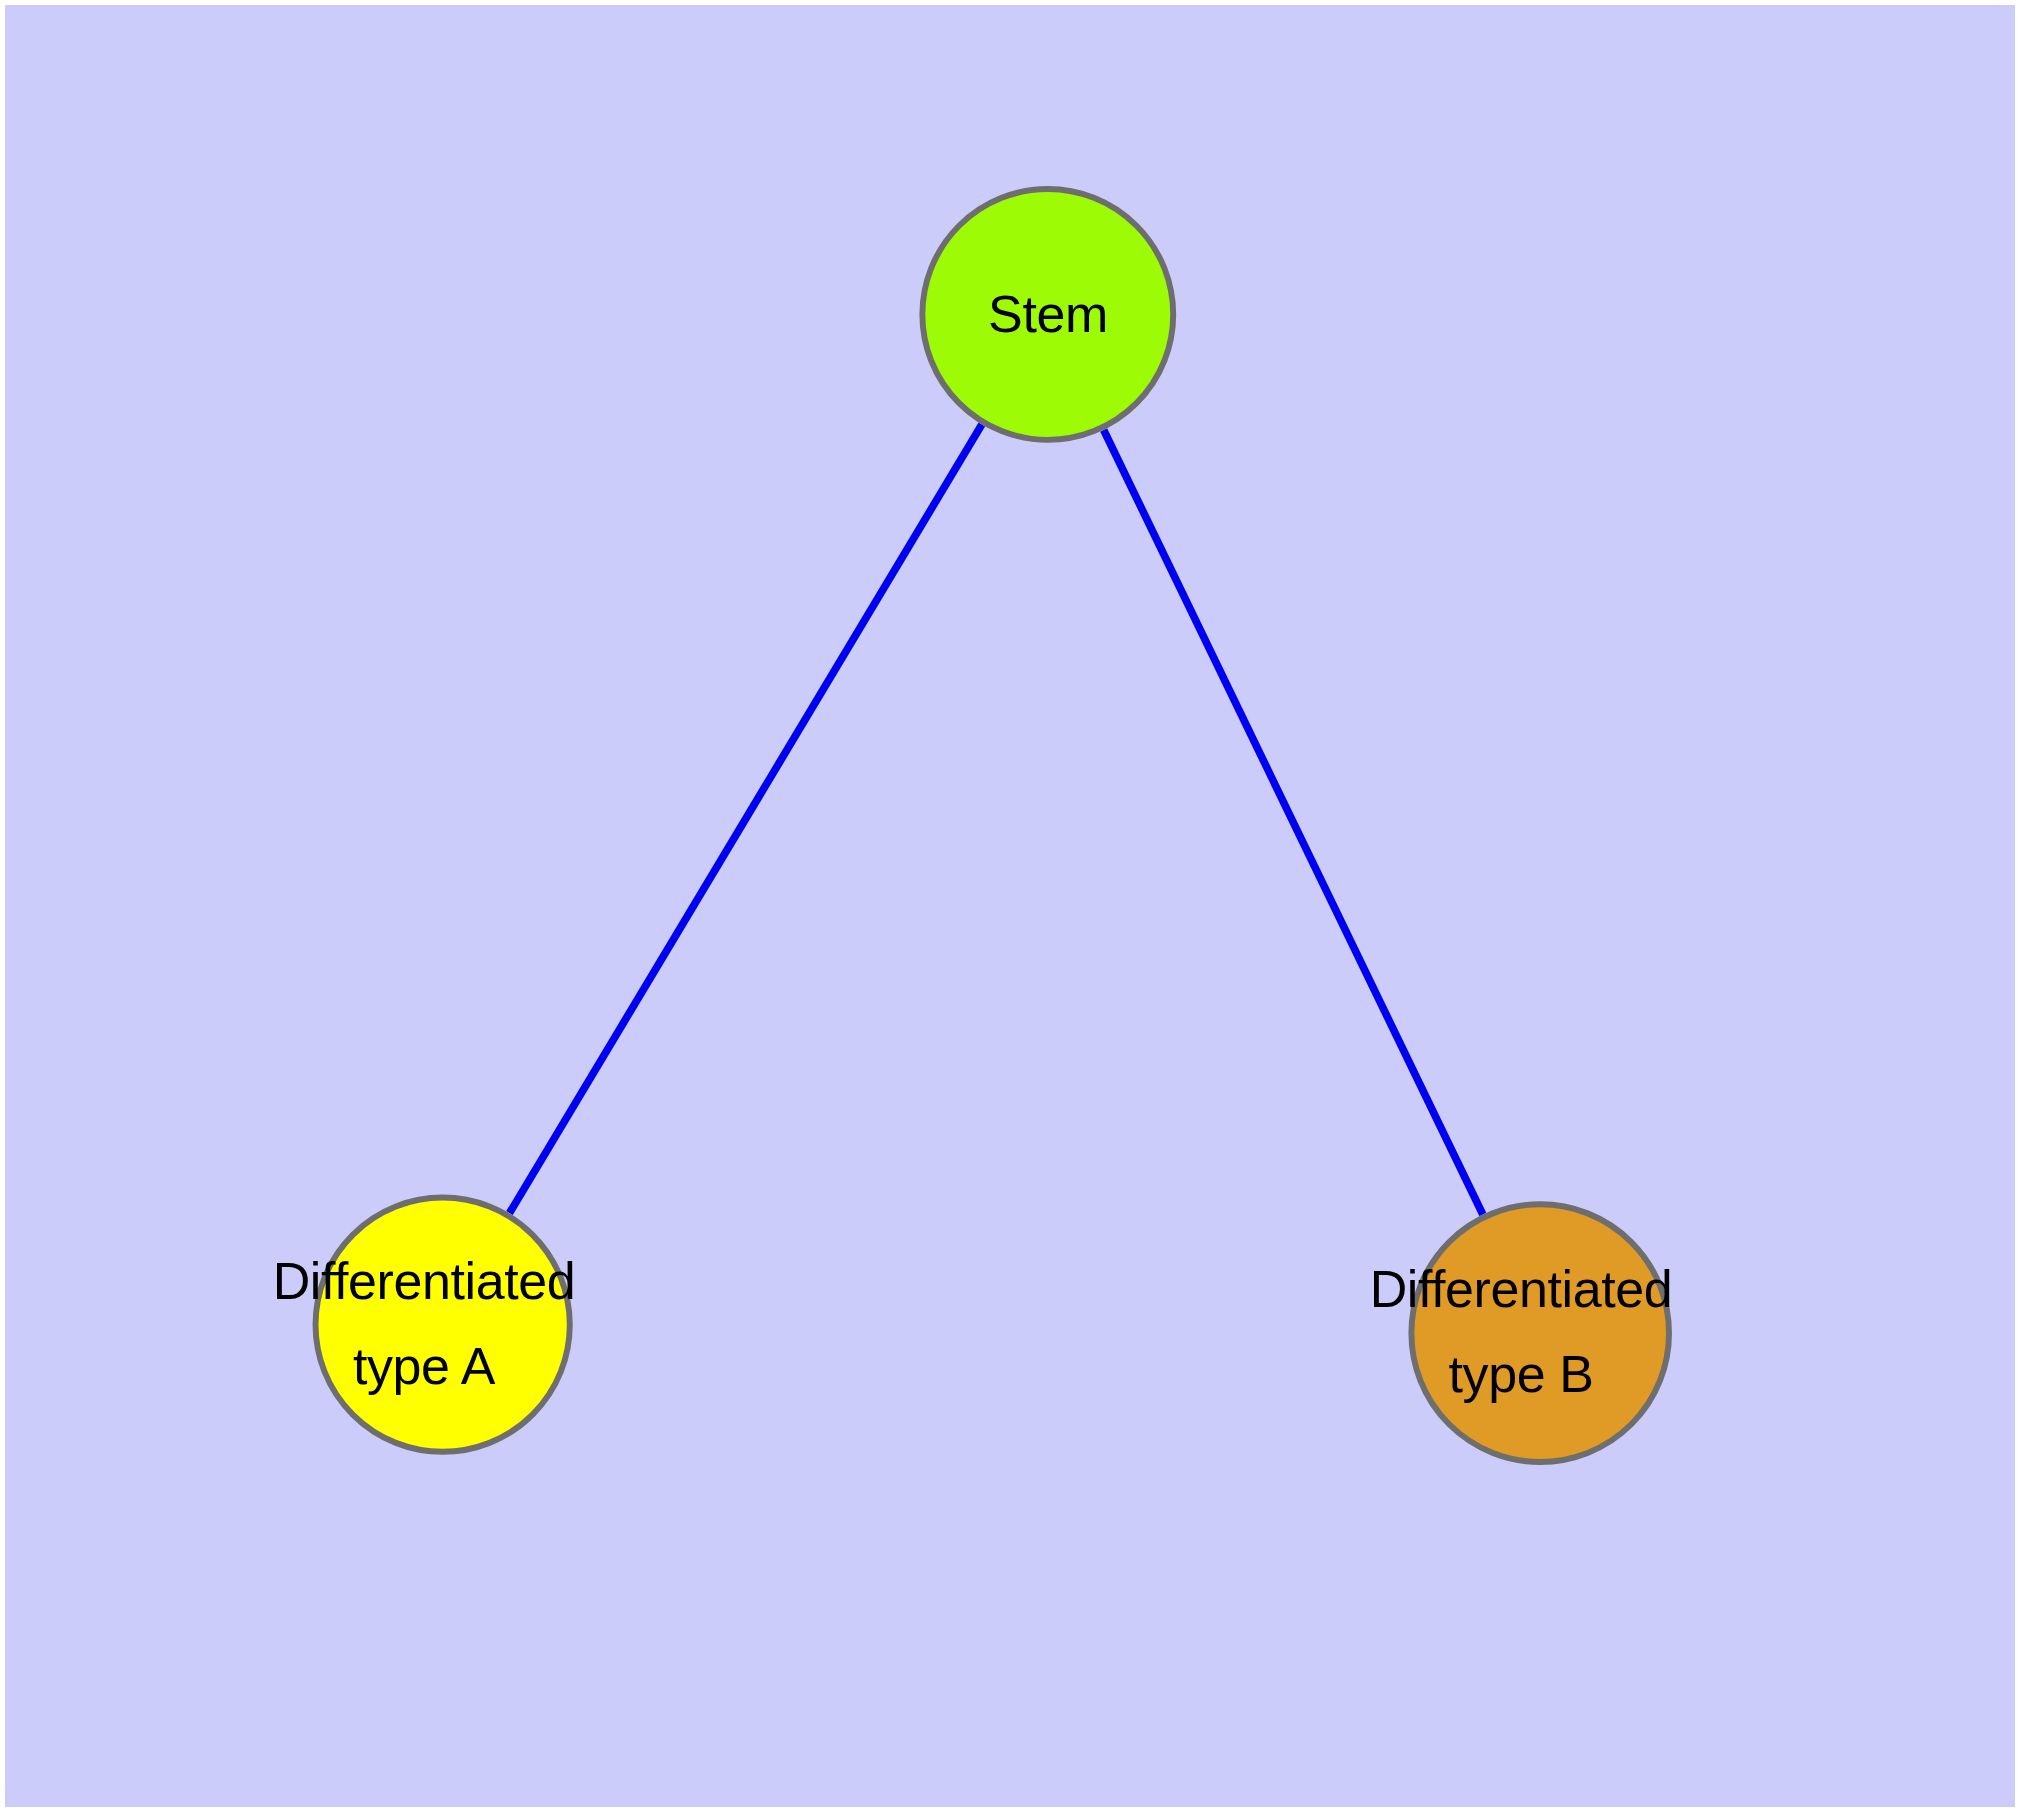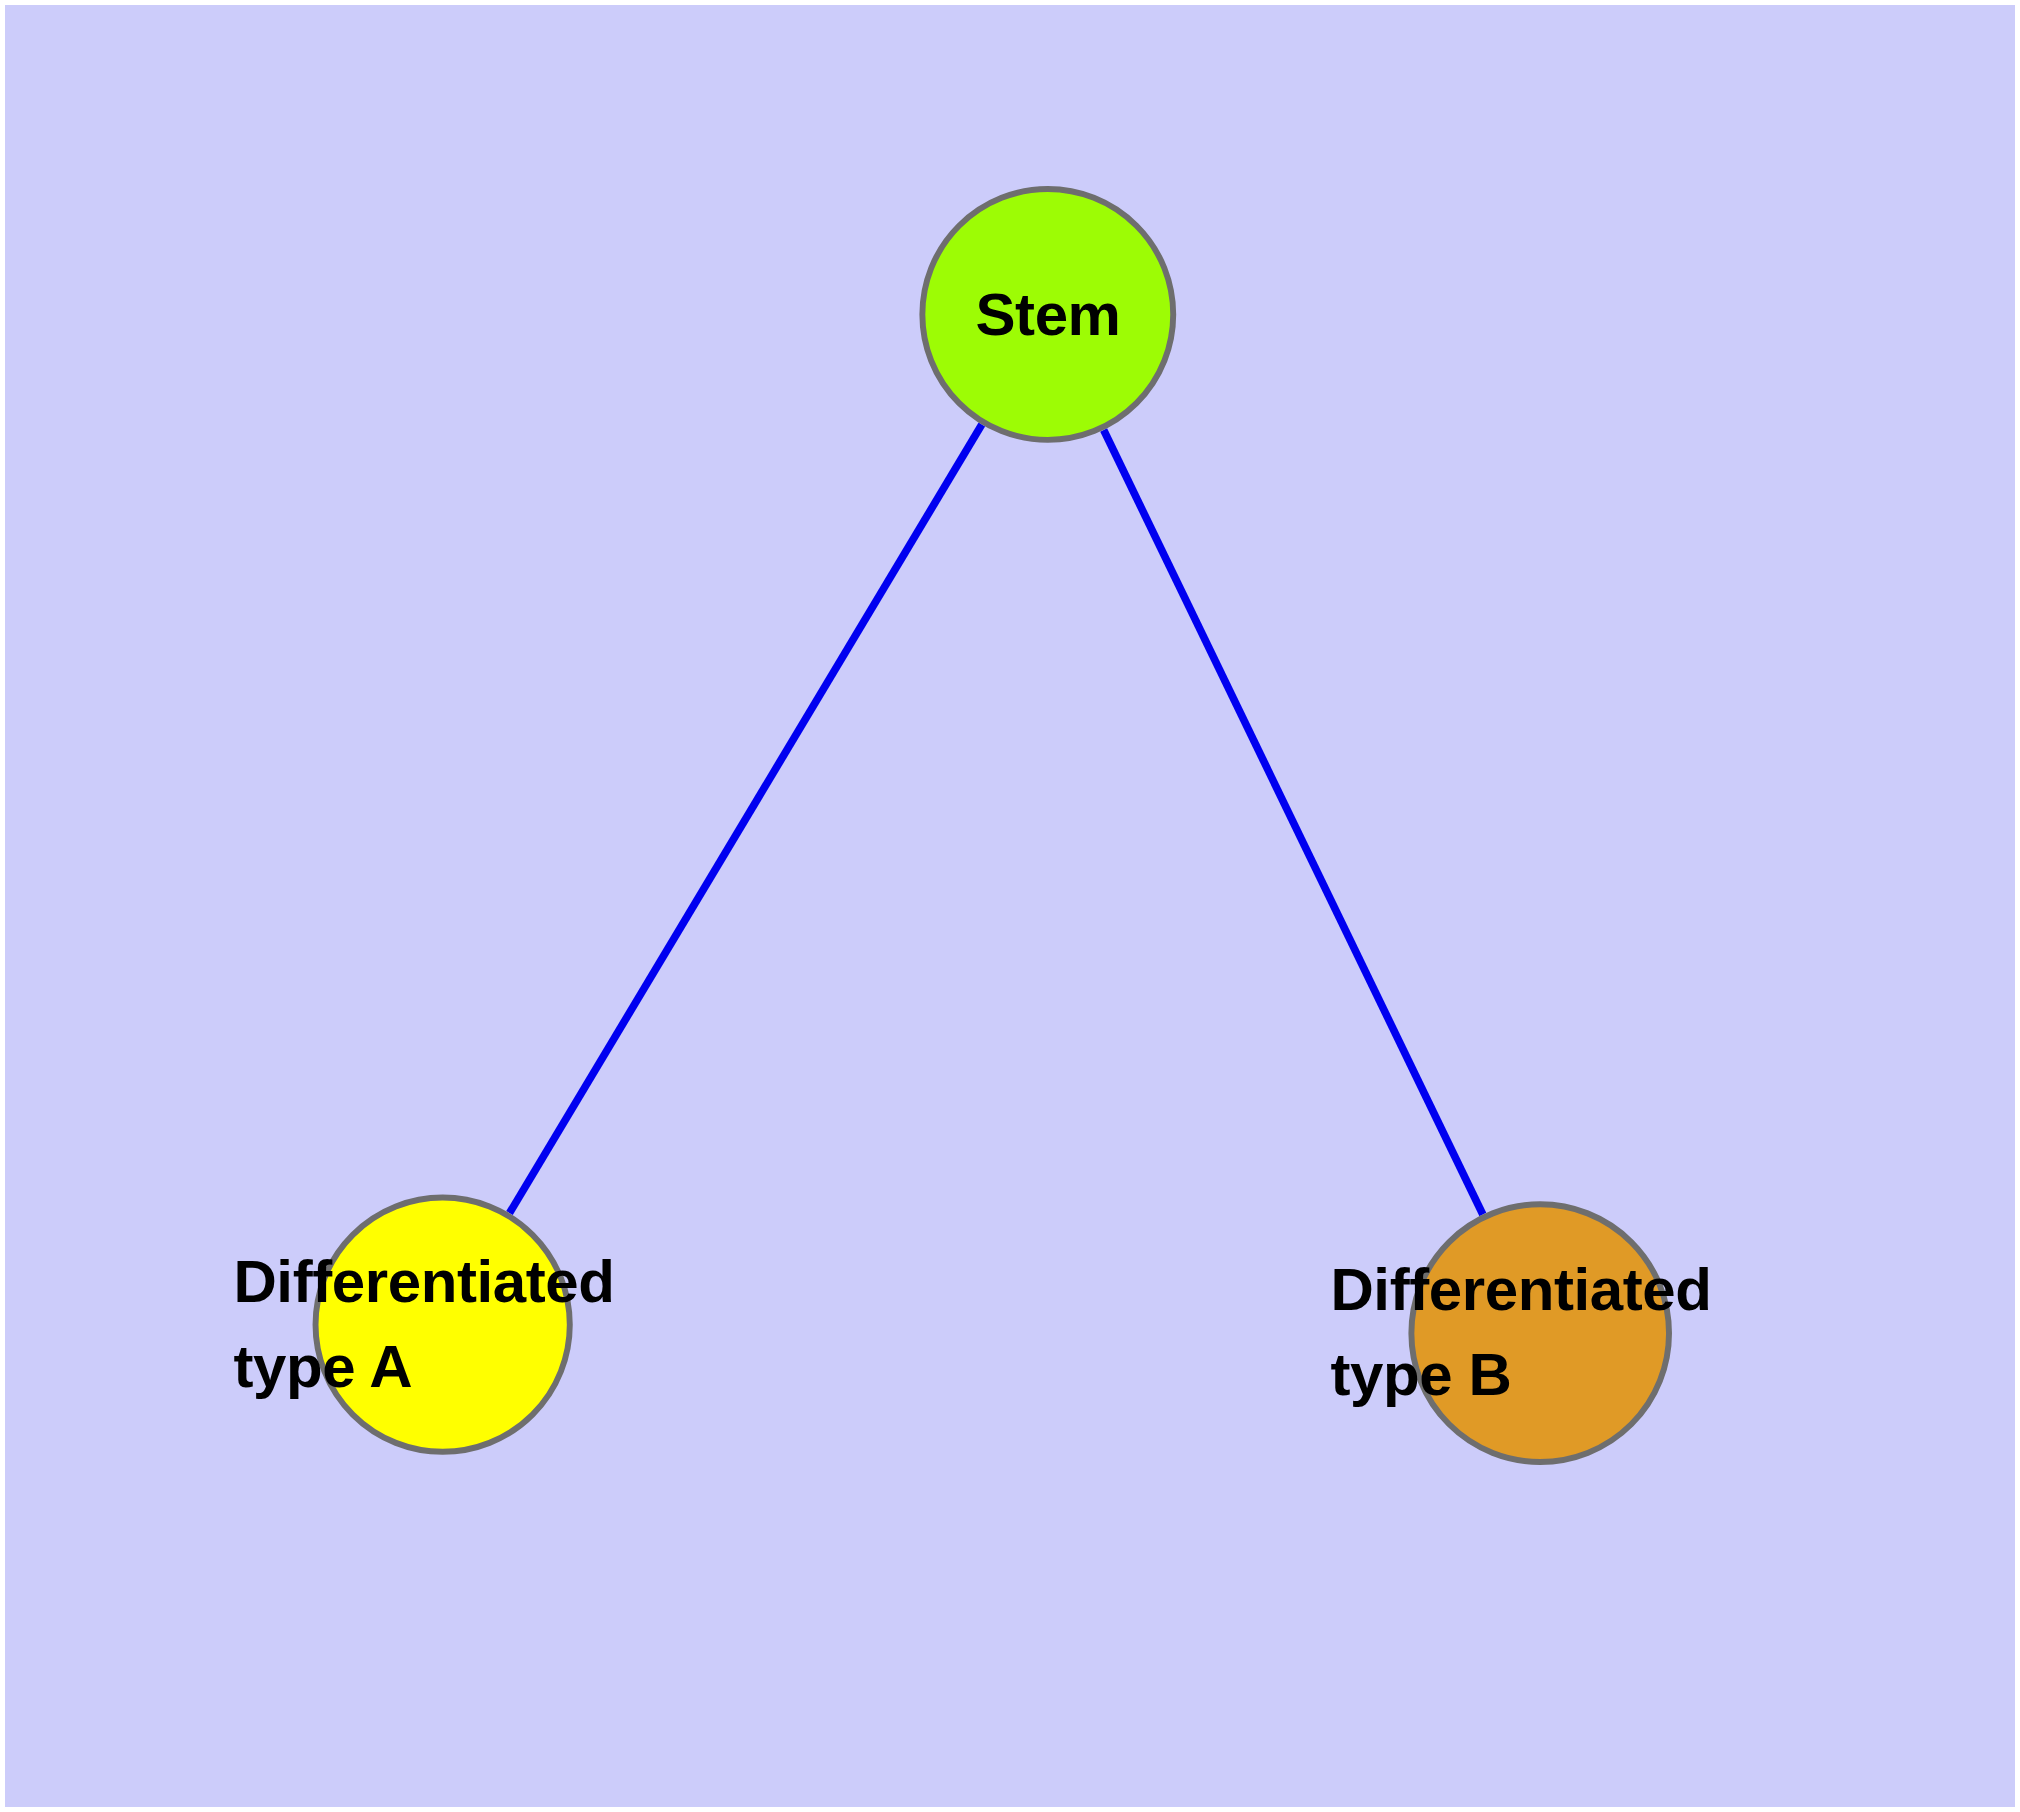--- a/index.html
+++ b/index.html
@@ -27,23 +27,24 @@
   #graph-svg {
     position: absolute;
     left: 0;
     top: 0;
     width: 2021px;
     height: 1812px;
     display: block;
   }
   .node-label {
     position: absolute;
+    text-align: center;
     color: #000000;
-    font-weight: bold;
-    font-size: 60px;
+    font-weight: normal;
+    font-size: 52px;
     line-height: 85px;
     white-space: pre;
     letter-spacing: -0.4px;
     transform: translate(-50%, -50%);
     pointer-events: none;
   }
 </style>
 </head>
 <body>
 

